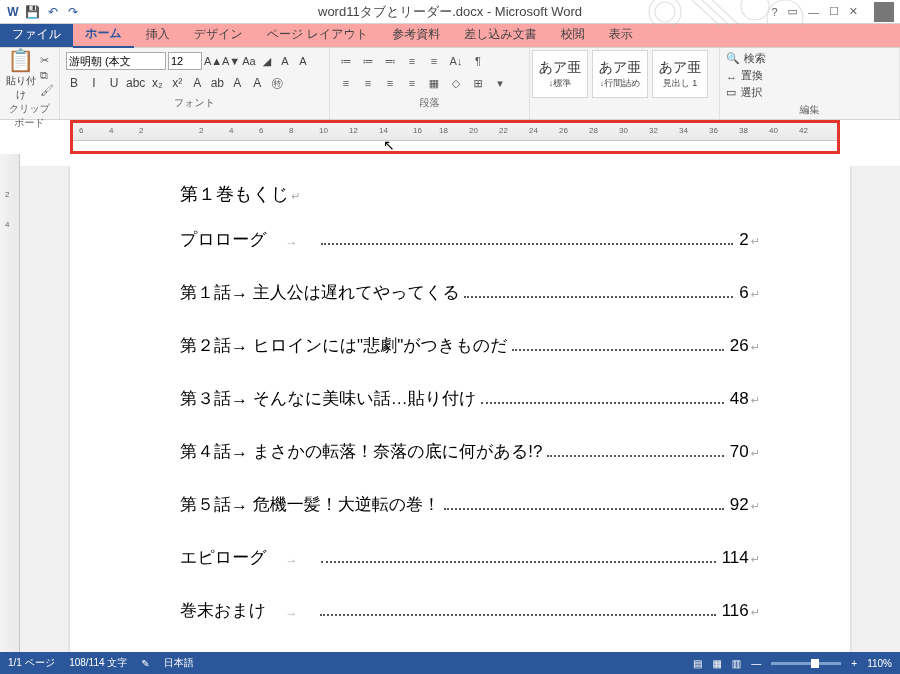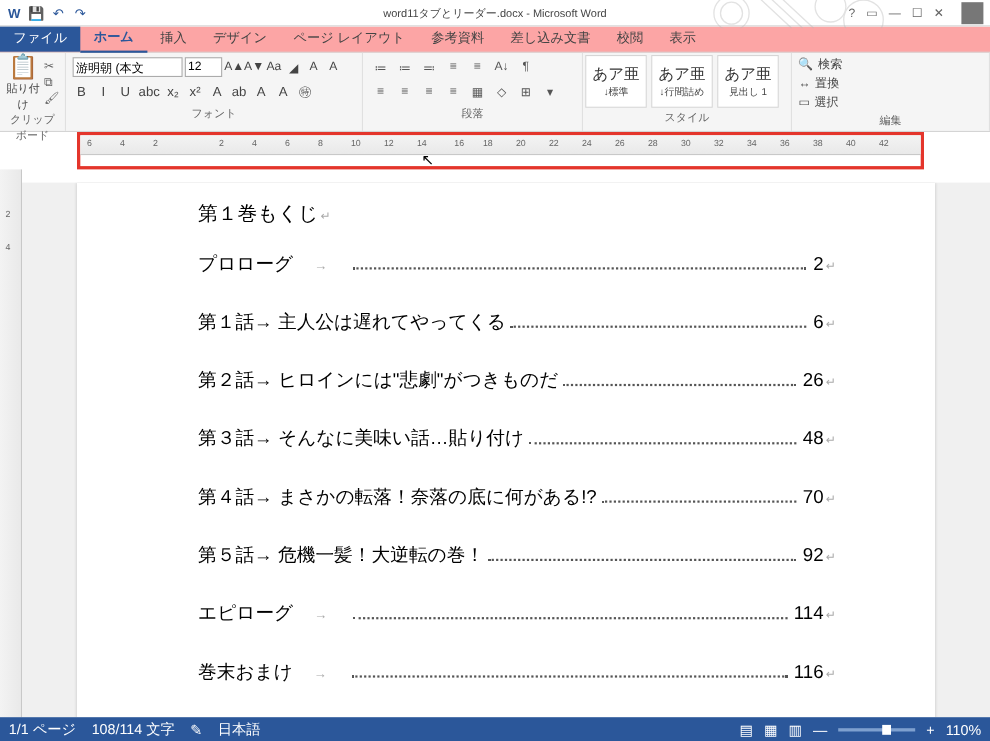--- a/index.html
+++ b/index.html
@@ -1,20 +1,20 @@
 <!DOCTYPE html>
 <html><head>
 <meta charset="utf-8">
 <style>
 * { margin:0; padding:0; box-sizing:border-box; font-family:"Yu Gothic UI","Meiryo",sans-serif; }
 body { width:900px; height:674px; background:#fff; overflow:hidden; font-size:12px; position:relative; }
 .titlebar { height:24px; background:#fff; display:flex; align-items:center; border-bottom:1px solid #d4d4d4; position:relative; }
 .qat { display:flex; align-items:center; gap:6px; padding:0 6px; }
 .qat .ic { width:14px; height:14px; display:flex; align-items:center; justify-content:center; color:#2b579a; font-size:12px; }
-.titlebar .title { position:absolute; left:50%; transform:translateX(-50%); font-size:10px; color:#444; }
+.titlebar .title { position:absolute; left:50%; transform:translateX(-50%); font-size:13px; color:#444; }
 .winctrl { margin-left:auto; display:flex; gap:10px; padding:0 6px; color:#666; font-size:11px; align-items:center; }
 .decor { position:absolute; right:95px; top:-2px; width:160px; height:28px; overflow:hidden; opacity:.4; }
 .decor svg { width:100%; height:100%; }
 .headerbg { background:#fca5a5; }
 .tabs { display:flex; height:24px; align-items:flex-end; border-bottom:1px solid #d4d4d4; }
 .tab { padding:4px 12px; font-size:12px; color:#444; cursor:pointer; }
 .tab.file { background:#2b579a; color:#fff; }
 .tab.active { color:#2b579a; border-bottom:2px solid #2b579a; margin-bottom:-1px;font-weight:bold; }
 .ribbon { display:flex; height:72px; background:#f5f5f5; border-bottom:1px solid #d4d4d4; }
 .group { border-right:1px solid #e0e0e0; padding:2px 4px; display:flex; flex-direction:column; position:relative; }
@@ -50,21 +50,21 @@
 .vruler .vt { position:absolute; left:5px; }
 .page { flex:1; background:#f0f0f0; position:relative; overflow:hidden; padding:0 50px;margin-top:12px; }
 .sheet { background:#fff; min-height:600px; padding:16px 90px 0 110px; box-shadow:0 0 3px rgba(0,0,0,.2); font-family:"Yu Mincho","MS Mincho",serif; font-size:17px; color:#000; }
 .toc-title { font-size:18px; margin-bottom:22px; }
 .toc-line { display:flex; align-items:baseline; margin-bottom:30px; white-space:nowrap; }
 .toc-label { }
 .toc-tab { width:50px; text-align:center; color:#aaa; font-size:12px; }
 .toc-dots { flex:1; border-bottom:2px dotted #555; margin:0 4px 4px 4px; min-width:20px; }
 .toc-pg { padding-left:2px; }
 .toc-ret { color:#aaa; font-size:11px; padding-left:2px; }
-.statusbar { position:absolute; bottom:0; left:0; right:0; height:22px; background:#2b579a; color:#fff; display:flex; align-items:center; font-size:13px; padding:0 8px; gap:14px; }
+.statusbar { position:absolute; bottom:0; left:0; right:0; height:22px; background:#2b579a; color:#fff; display:flex; align-items:center; font-size:10px; padding:0 8px; gap:14px; }
 .statusbar .right { margin-left:auto; display:flex; gap:10px; align-items:center; }
 .slider { width:70px; height:3px; background:#7ea0cf; position:relative; }
 .slider .th { position:absolute; left:40px; top:-3px; width:8px; height:9px; background:#fff; }
 .avatar { width:20px; height:20px; background:#777; margin-left:6px; }
 </style>
 </head>
 <body>
 
 <div class="titlebar">
   <div class="qat">
@@ -184,21 +184,20 @@
           </div>
           <div class="sbox">
             <div class="prev">あア亜</div>
             <div>↓行間詰め</div>
           </div>
           <div class="sbox">
             <div class="prev">あア亜</div>
             <div>見出し 1</div>
           </div>
         </div>
-    <div class="gname">スタイル</div>
   </div>
 
   <div class="group editgrp">
     <div id="edit">
           <div class="editrow">
             <span>🔍</span>
             <span>検索</span>
           </div>
           <div class="editrow">
             <span>↔</span>

